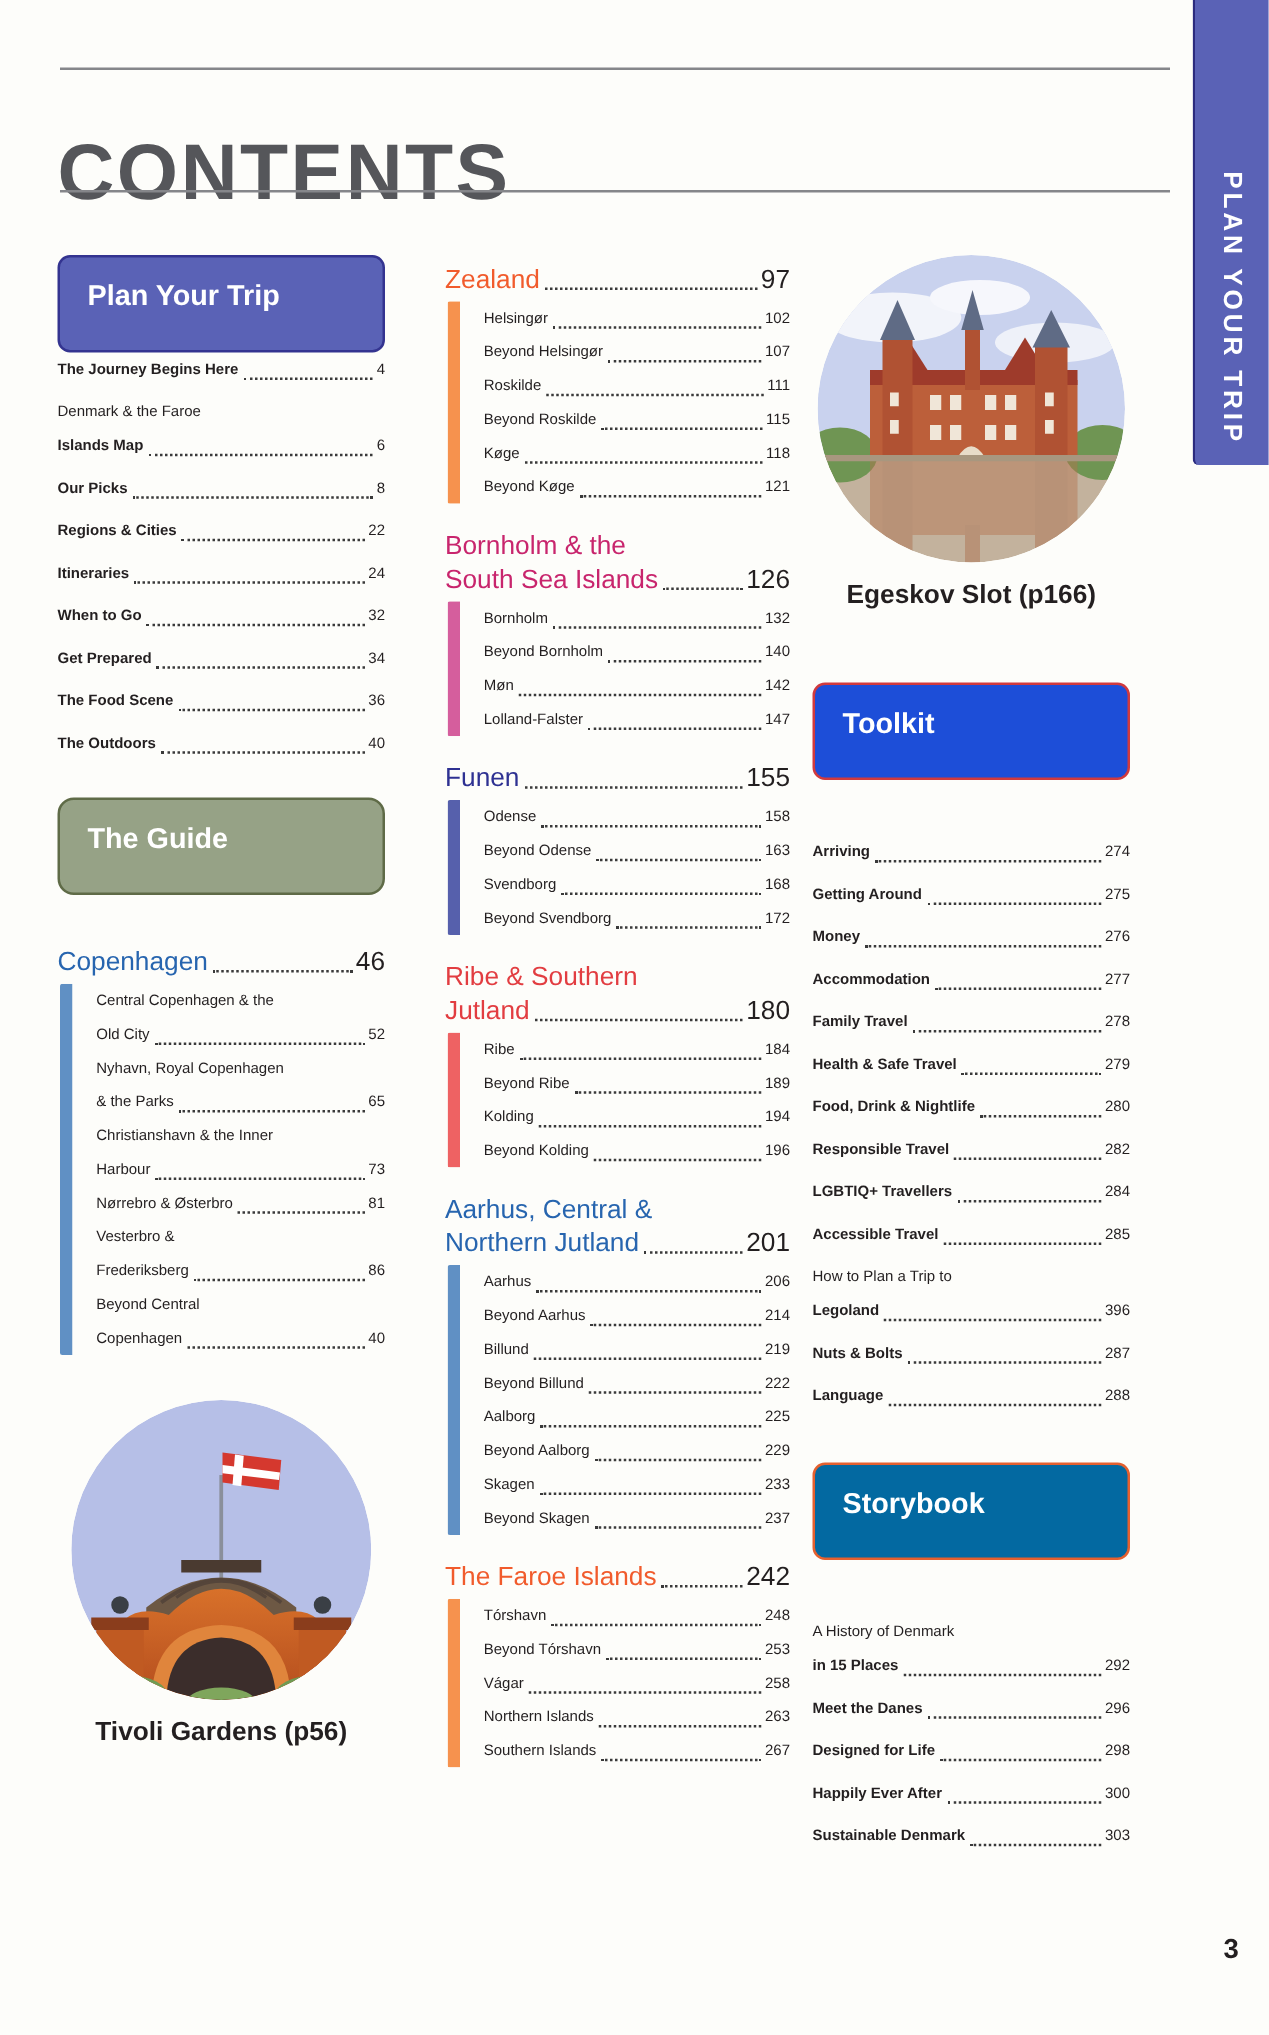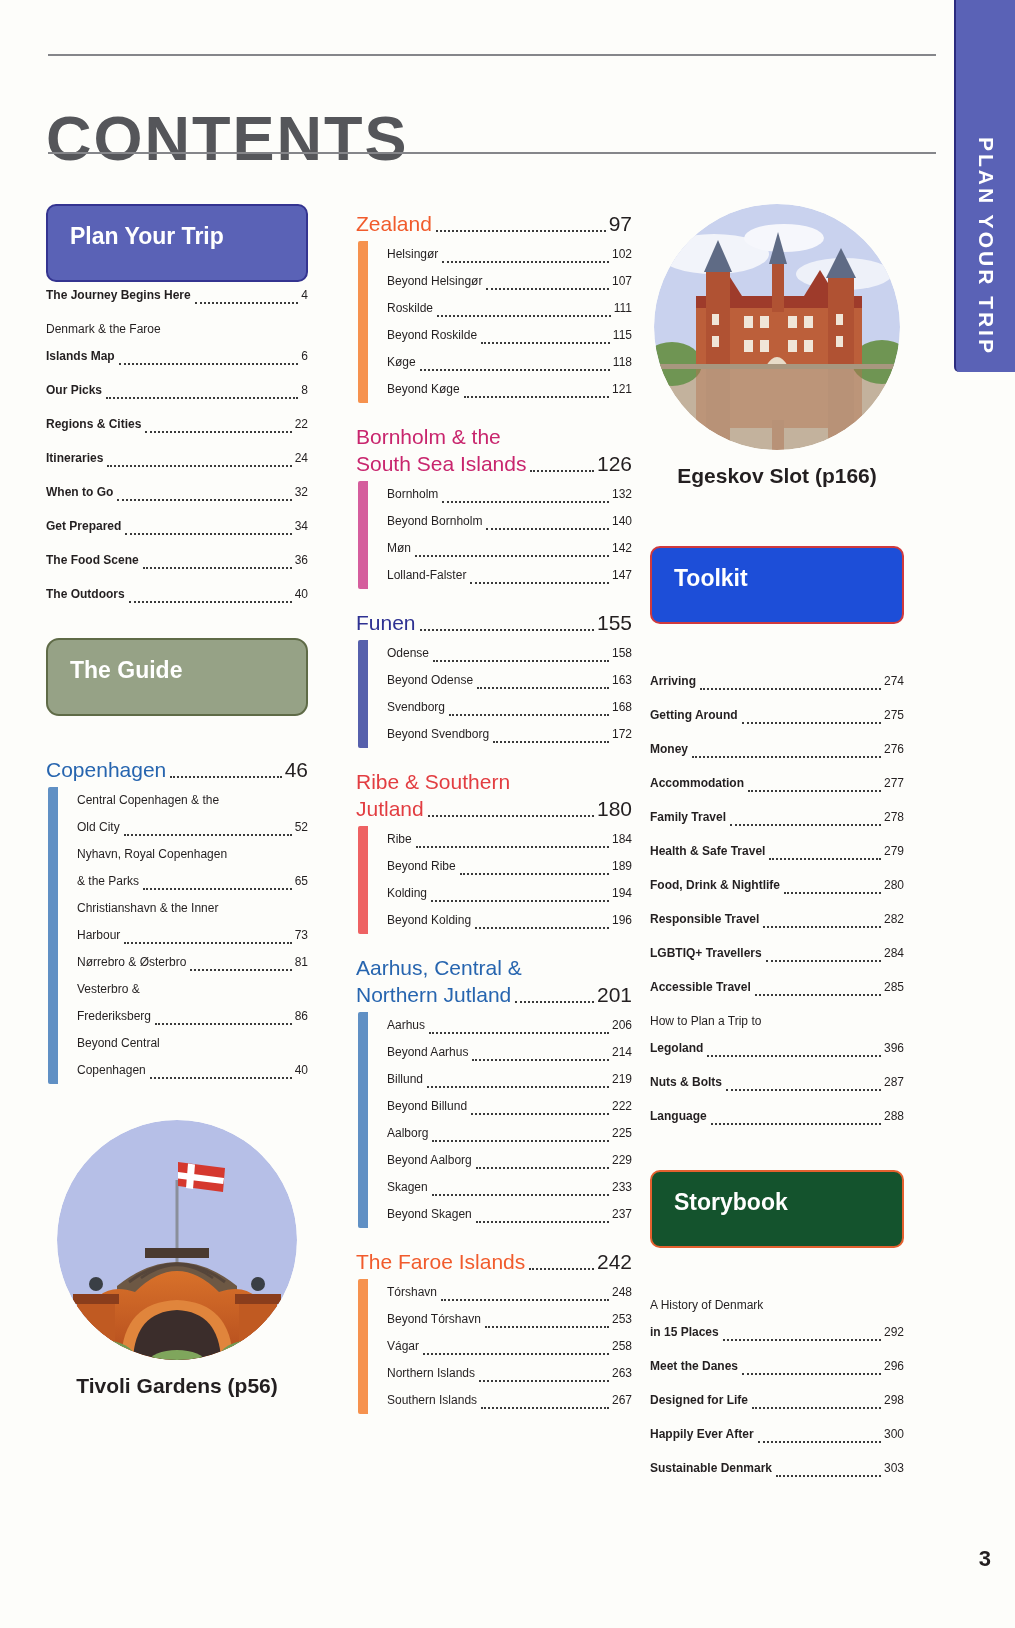--- a/index.html
+++ b/index.html
@@ -31,21 +31,21 @@
   #col-mid{position:absolute;left:356px;top:204px;width:276px;}
   #col-right{position:absolute;left:650px;top:204px;width:254px;}
   
   .badge{
     width:100%;height:78px;border-radius:10px;box-sizing:border-box;
     padding:17px 0 0 22px;font-size:23px;font-weight:700;color:#fff;
   }
   .badge-plan{background:#5a62b6;border:2px solid #343490;}
   .badge-guide{background:#96a286;border:2px solid #5f6b47;}
   .badge-toolkit{background:#1d4ed8;border:2px solid #d03a3e;}
-  .badge-storybook{background:#14532d;border:2px solid #e4602f;}
+  .badge-storybook{background:#0369a1;border:2px solid #e4602f;}
   
   .toc-list{font-size:12px;line-height:27px;}
   .toc-entry{margin-bottom:0;}
   .toc-list.spaced .toc-entry{margin-bottom:7px;}
   .toc-row{display:flex;align-items:flex-end;}
   .lab{white-space:nowrap;}
   .top .lab{font-weight:700;}
   .leader{
     flex:1;min-width:8px;border-bottom:2px dotted #3a3a3a;
     margin:0 3px 5px 4px;

